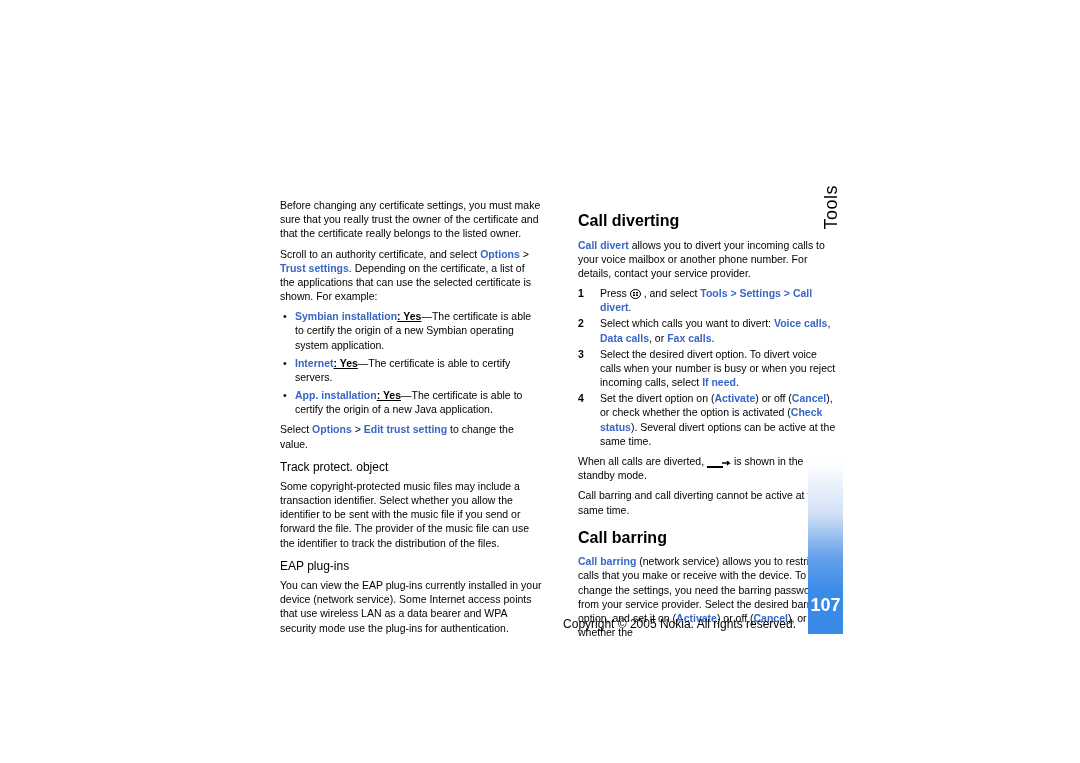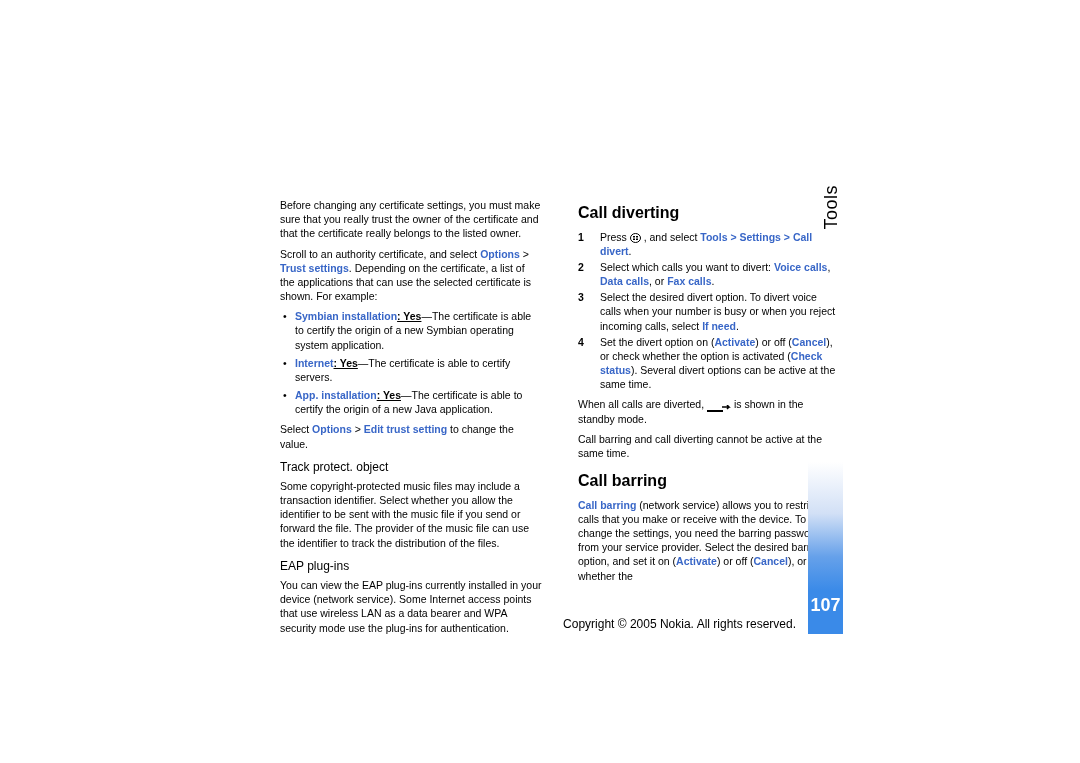--- a/index.html
+++ b/index.html
@@ -24,21 +24,21 @@
   }
   p { margin: 0 0 6px 0; }
   .bullets { padding-left: 0; margin: 0 0 6px 3px; }
   .bullet { display: flex; margin-bottom: 4px; }
   .bullet .dot { width: 12px; flex-shrink: 0; }
   .bullet .txt { flex: 1; }
   .numlist { padding-left: 0; margin: 0 0 6px 0; }
   .numitem { display: flex; margin-bottom: 2px; }
   .numitem .num { width: 14px; flex-shrink: 0; font-weight: bold; }
   .numitem .txt { flex: 1; padding-left: 8px; }
-  h2 { font-size: 16px; font-weight: bold; margin: 4px 0 6px 0; }
+  h2 { font-size: 16px; font-weight: bold; margin: 12px 0 6px 0; }
   h3 { font-size: 12px; font-weight: normal; margin: 8px 0 4px 0; }
   .link { color: #3866c7; font-weight: bold; }
   b { font-weight: bold; text-decoration: underline; }
   .sidetab {
     position: absolute;
     right: 238px;
     top: 185px;
     writing-mode: vertical-rl;
     transform: rotate(180deg);
     font-size: 18px;
@@ -105,20 +105,23 @@
       <span>Select </span><span class="link">Options</span><span> &gt; </span><span class="link">Edit trust setting</span><span> to change the value.</span>
     </p>
     <h3>Track protect. object</h3>
     <p>Some copyright-protected music files may include a transaction identifier. Select whether you allow the identifier to be sent with the music file if you send or forward the file. The provider of the music file can use the identifier to track the distribution of the files.</p>
     <h3>EAP plug-ins</h3>
     <p>You can view the EAP plug-ins currently installed in your device (network service). Some Internet access points that use wireless LAN as a data bearer and WPA security mode use the plug-ins for authentication.</p>
   </div>
 
   <div class="col">
     <h2>Call diverting</h2>
+    <p>
+      <span class="link">Call divert</span><span> allows you to divert your incoming calls to your voice mailbox or another phone number. For details, contact your service provider.</span>
+    </p>
     <div class="numlist">
       <div class="numitem">
         <div class="num">1</div>
         <div class="txt"><span>Press </span><span class="menukey-icon"><svg viewBox="0 0 11 10">
                 <ellipse cx="5.5" cy="5" rx="5" ry="4.5" fill="none" stroke="#000" stroke-width="1"></ellipse>
                 <rect x="3" y="3" width="2" height="1.5" fill="#000"></rect>
                 <rect x="6" y="3" width="2" height="1.5" fill="#000"></rect>
                 <rect x="3" y="5.5" width="2" height="1.5" fill="#000"></rect>
                 <rect x="6" y="5.5" width="2" height="1.5" fill="#000"></rect>
               </svg></span><span> , and select </span><span class="link">Tools &gt; Settings &gt; Call divert</span><span>.</span></div>

